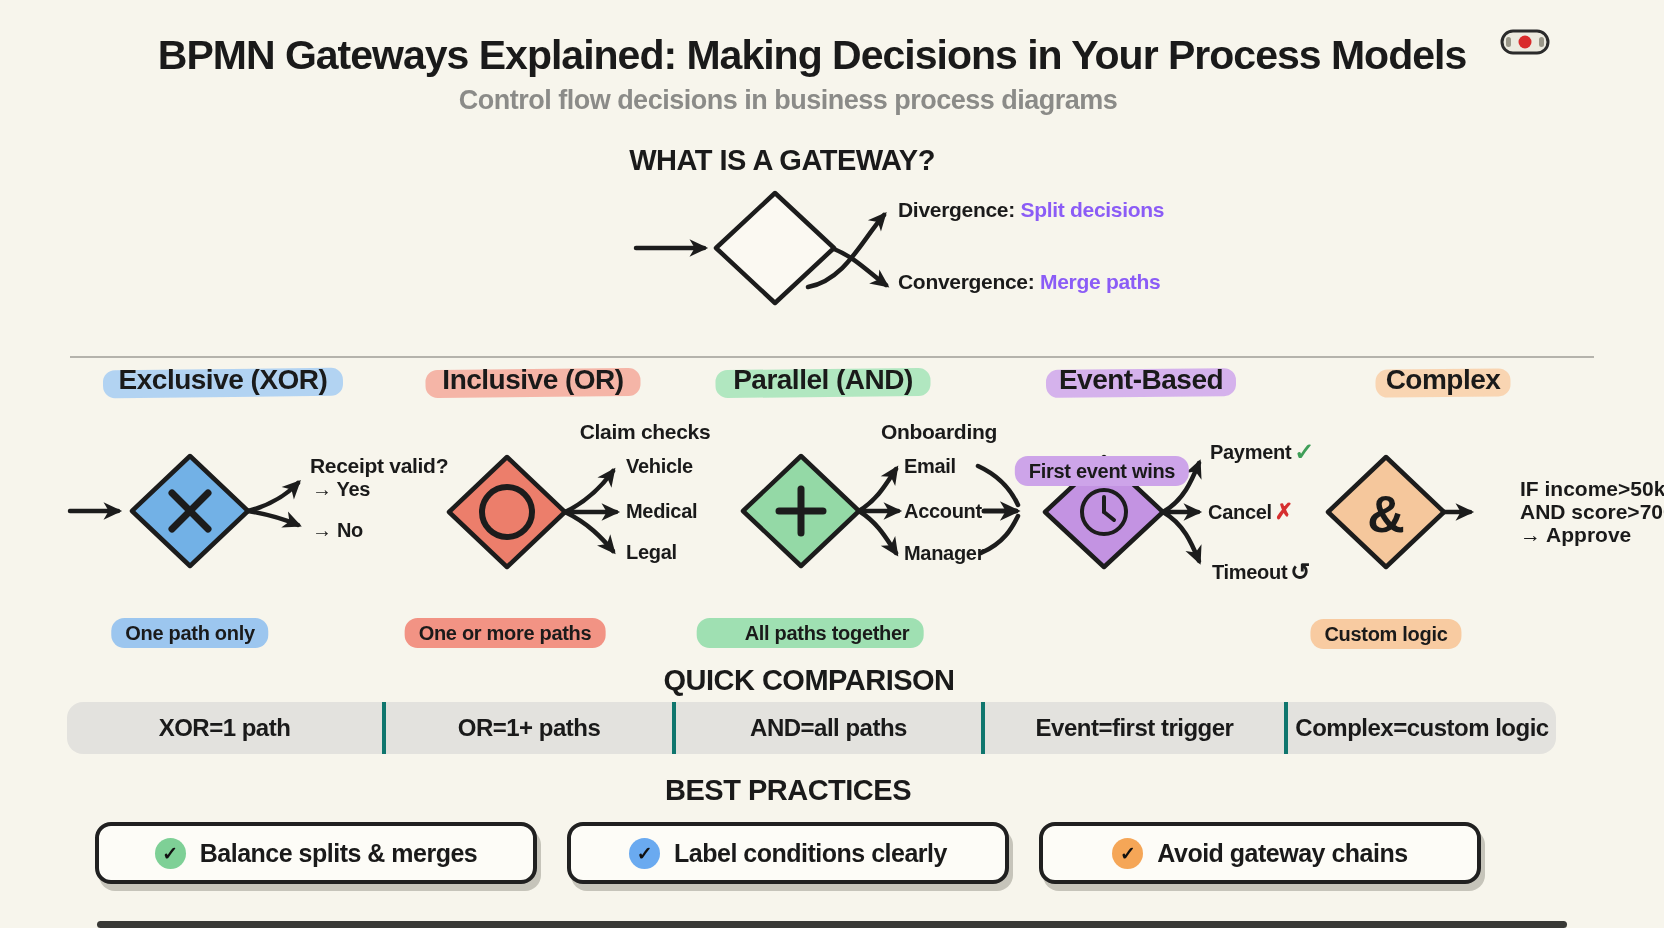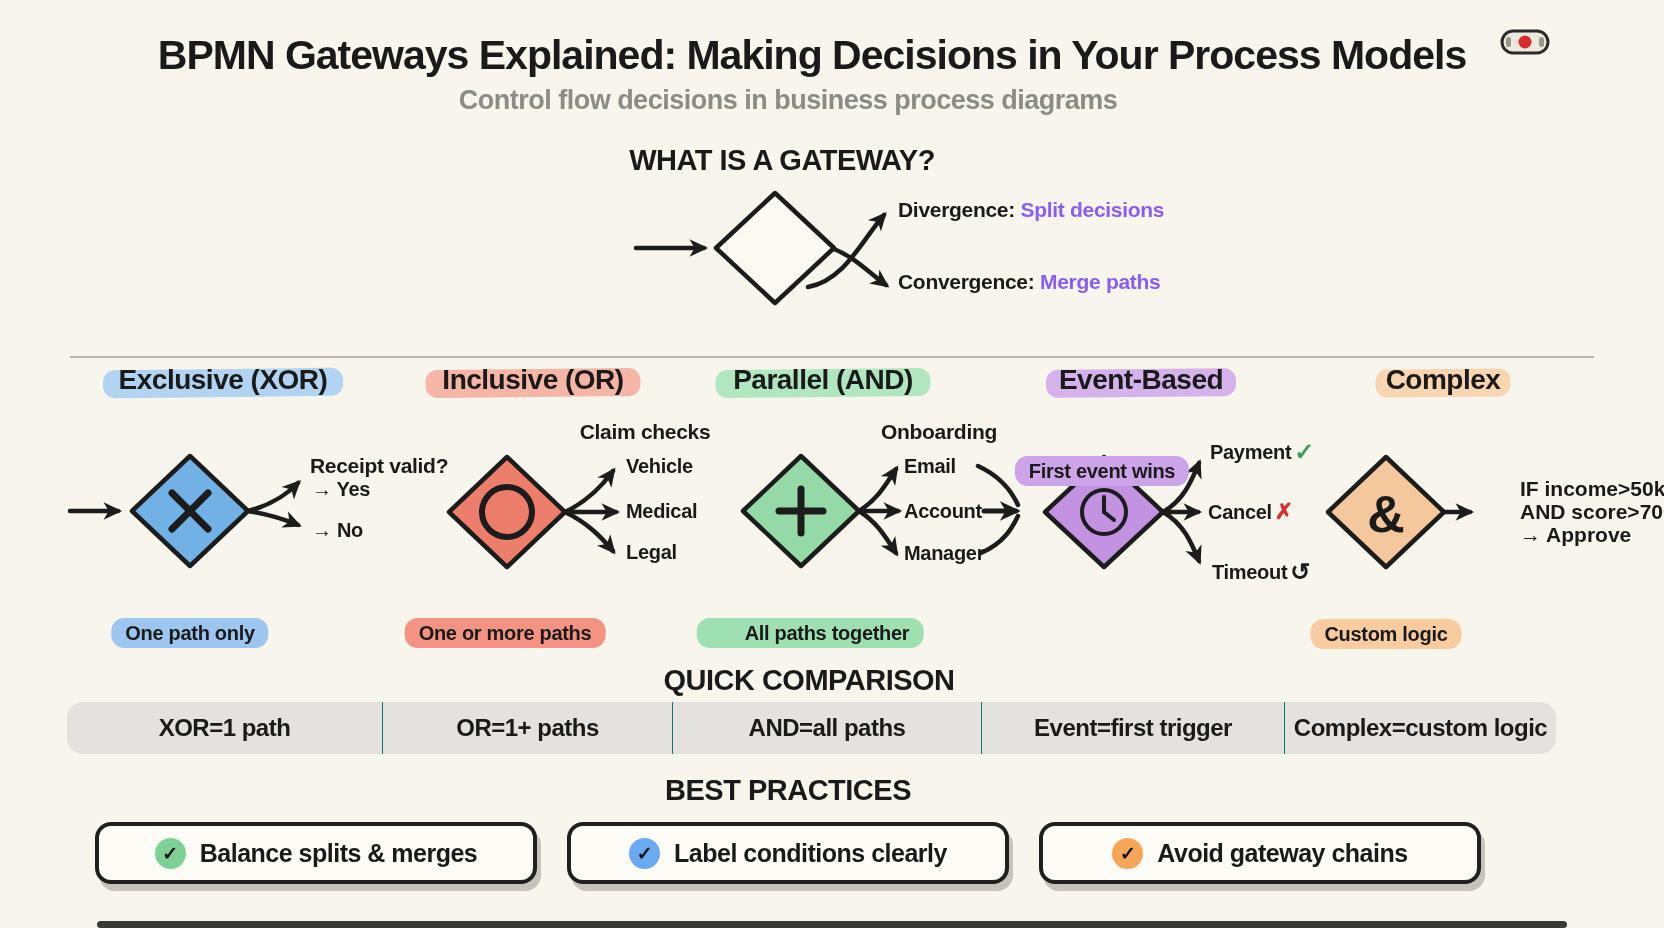--- a/index.html
+++ b/index.html
@@ -21,21 +21,21 @@
   .glyph-check{color:#3f9e58;font-size:24px;}
   .glyph-cross{color:#d62f2f;font-size:22px;}
   .glyph-retry{color:#1c1c1c;font-size:24px;}
   .cond{position:absolute;left:1480px;top:511px;transform:translateY(-50%);
         font-size:21px;line-height:23px;white-space:nowrap;margin-left:40px;}
   .amp{font-size:52px;}
   .cmp-bar{position:absolute;left:67px;top:702px;width:1489px;height:52px;background:#e3e2de;
            border-radius:16px;display:grid;grid-template-columns:315px 290px 309px 303px 272px;}
   .cmp-cell{display:flex;align-items:center;justify-content:center;height:100%;
             font-size:24px;letter-spacing:-.5px;}
-  .cmp-cell + .cmp-cell{border-left:1px solid #0f766e;}
+  .cmp-cell + .cmp-cell{border-left:4px solid #0f766e;}
   .bp-box{position:absolute;top:822px;width:442px;height:62px;background:#fdfcf7;border:4px solid #202020;
           border-radius:16px;box-shadow:4px 7px 0 rgba(150,147,136,.5);display:flex;align-items:center;
           justify-content:center;gap:14px;box-sizing:border-box;}
   .bp-check{width:31px;height:31px;border-radius:50%;display:flex;align-items:center;justify-content:center;
             font-size:19px;color:#111;flex:none;}
   .bp-label{font-size:25px;letter-spacing:-.5px;}
   .bottom-strip{position:absolute;left:97px;top:921px;width:1470px;height:7px;background:#393936;border-radius:4px;}
   svg.layer{position:absolute;left:0;top:0;}
 </style>
 </head>

